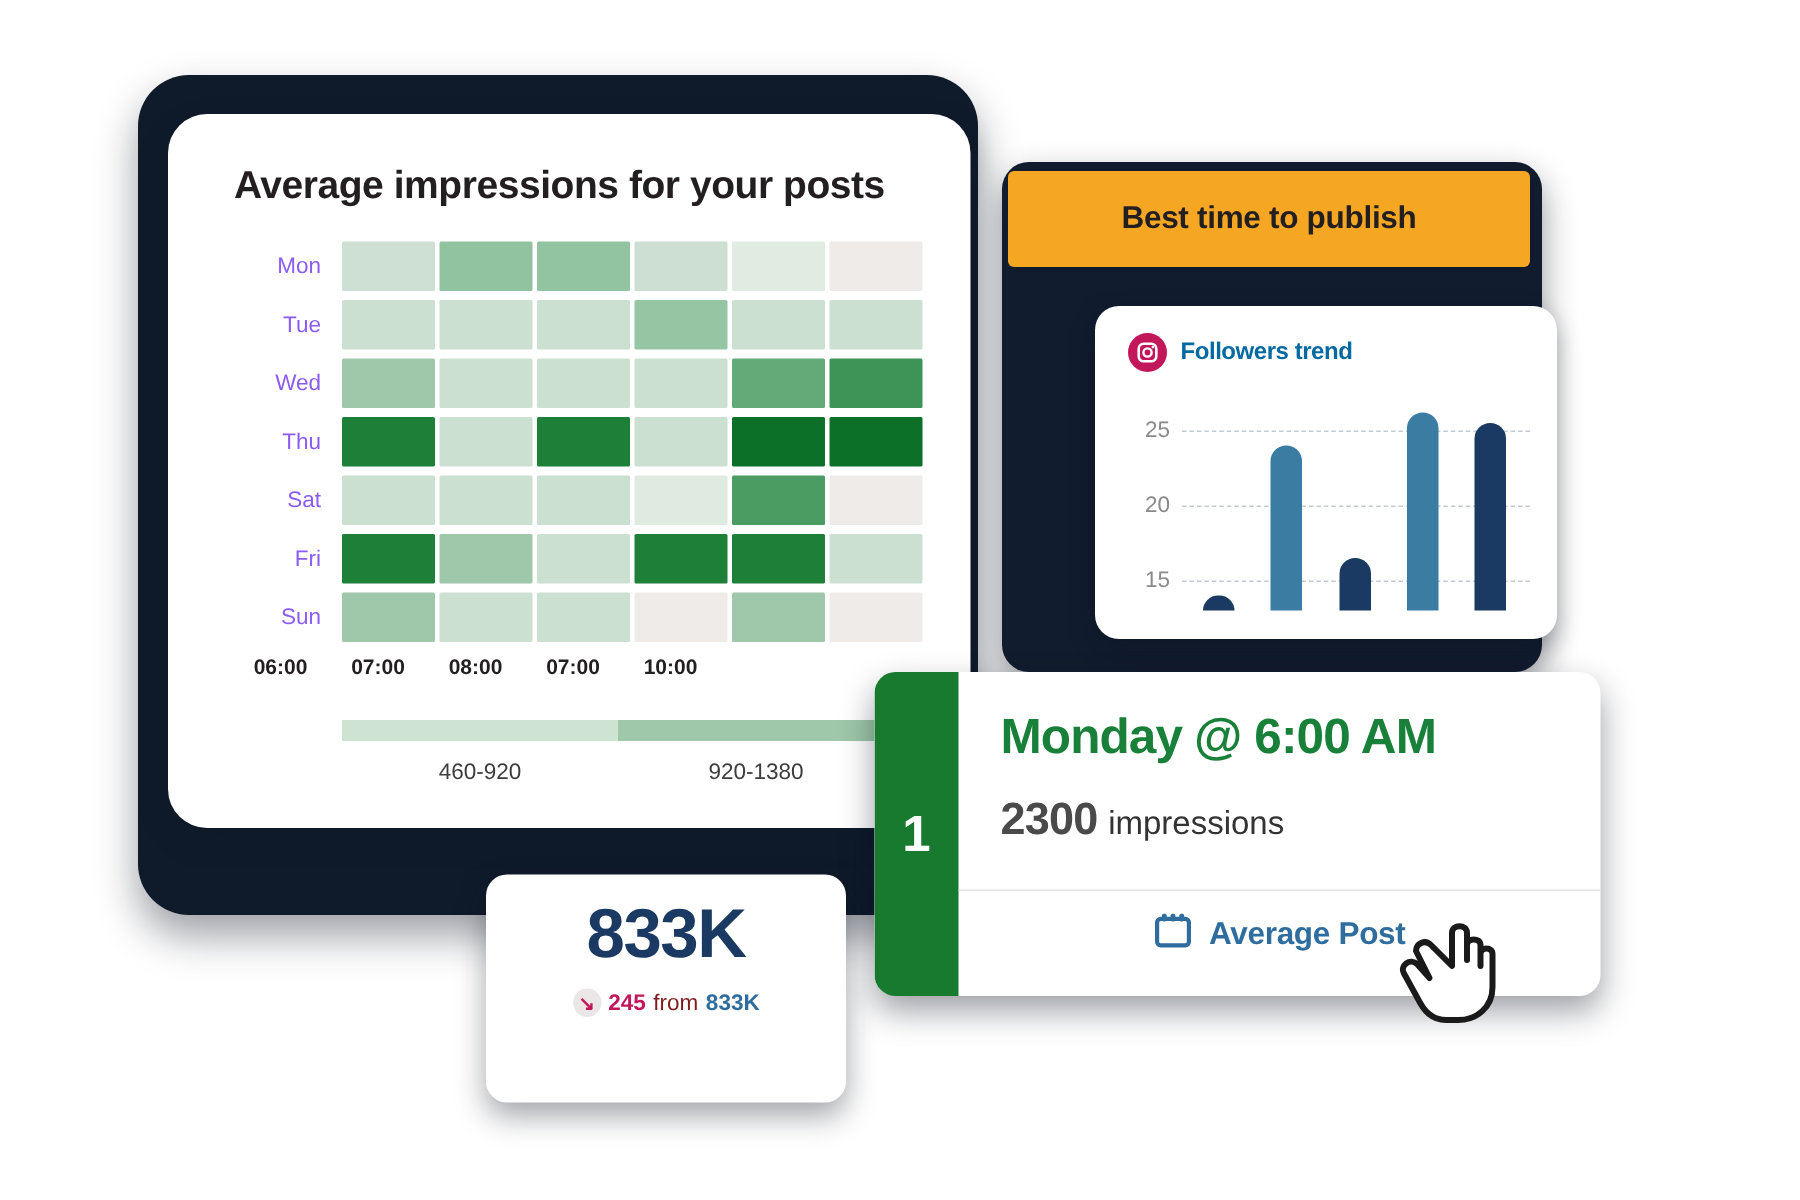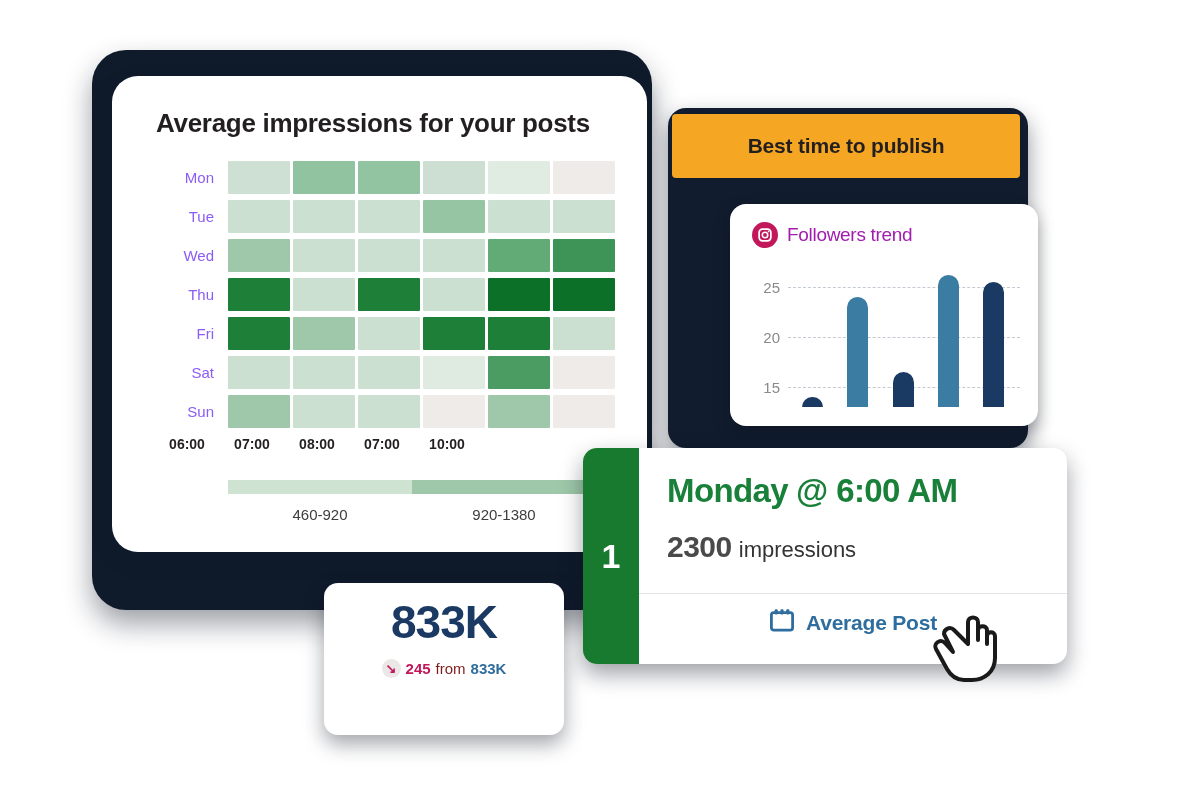--- a/index.html
+++ b/index.html
@@ -177,23 +177,23 @@
   .ig-icon {
     width: 26px;
     height: 26px;
     border-radius: 50%;
     background: #c2185b;
     display: flex;
     align-items: center;
     justify-content: center;
   }
   .followers-title {
-    font-size: 19px;
-    font-weight: normal;
-    color: #a21caf;
+    font-size: 16px;
+    font-weight: bold;
+    color: #0369a1;
     letter-spacing: -0.3px;
     white-space: nowrap;
   }
 
   .fc-plot {
     position: absolute;
     left: 20px;
     top: 58px;
     width: 270px;
     height: 145px;
@@ -443,39 +443,39 @@
           <div class="hm-cells">
             <div class="hm-cell" style="background: rgb(30, 128, 56);"></div>
             <div class="hm-cell" style="background: rgb(204, 224, 210);"></div>
             <div class="hm-cell" style="background: rgb(30, 128, 56);"></div>
             <div class="hm-cell" style="background: rgb(204, 224, 210);"></div>
             <div class="hm-cell" style="background: rgb(13, 112, 40);"></div>
             <div class="hm-cell" style="background: rgb(13, 112, 40);"></div>
           </div>
         </div>
         <div class="hm-row">
+          <div class="hm-rowlabel">Sat</div>
+          <div class="hm-cells">
+            <div class="hm-cell" style="background: rgb(204, 224, 210);"></div>
+            <div class="hm-cell" style="background: rgb(204, 224, 210);"></div>
+            <div class="hm-cell" style="background: rgb(204, 224, 210);"></div>
+            <div class="hm-cell" style="background: rgb(223, 234, 224);"></div>
+            <div class="hm-cell" style="background: rgb(74, 156, 98);"></div>
+            <div class="hm-cell" style="background: rgb(239, 235, 232);"></div>
+          </div>
+        </div>
+        <div class="hm-row">
           <div class="hm-rowlabel">Fri</div>
           <div class="hm-cells">
             <div class="hm-cell" style="background: rgb(30, 128, 56);"></div>
             <div class="hm-cell" style="background: rgb(158, 200, 169);"></div>
             <div class="hm-cell" style="background: rgb(204, 224, 210);"></div>
             <div class="hm-cell" style="background: rgb(30, 128, 56);"></div>
             <div class="hm-cell" style="background: rgb(30, 128, 56);"></div>
             <div class="hm-cell" style="background: rgb(204, 224, 210);"></div>
-          </div>
-        </div>
-        <div class="hm-row">
-          <div class="hm-rowlabel">Sat</div>
-          <div class="hm-cells">
-            <div class="hm-cell" style="background: rgb(204, 224, 210);"></div>
-            <div class="hm-cell" style="background: rgb(204, 224, 210);"></div>
-            <div class="hm-cell" style="background: rgb(204, 224, 210);"></div>
-            <div class="hm-cell" style="background: rgb(223, 234, 224);"></div>
-            <div class="hm-cell" style="background: rgb(74, 156, 98);"></div>
-            <div class="hm-cell" style="background: rgb(239, 235, 232);"></div>
           </div>
         </div>
         <div class="hm-row">
           <div class="hm-rowlabel">Sun</div>
           <div class="hm-cells">
             <div class="hm-cell" style="background: rgb(158, 200, 169);"></div>
             <div class="hm-cell" style="background: rgb(204, 224, 210);"></div>
             <div class="hm-cell" style="background: rgb(204, 224, 210);"></div>
             <div class="hm-cell" style="background: rgb(239, 235, 232);"></div>
             <div class="hm-cell" style="background: rgb(158, 200, 169);"></div>

